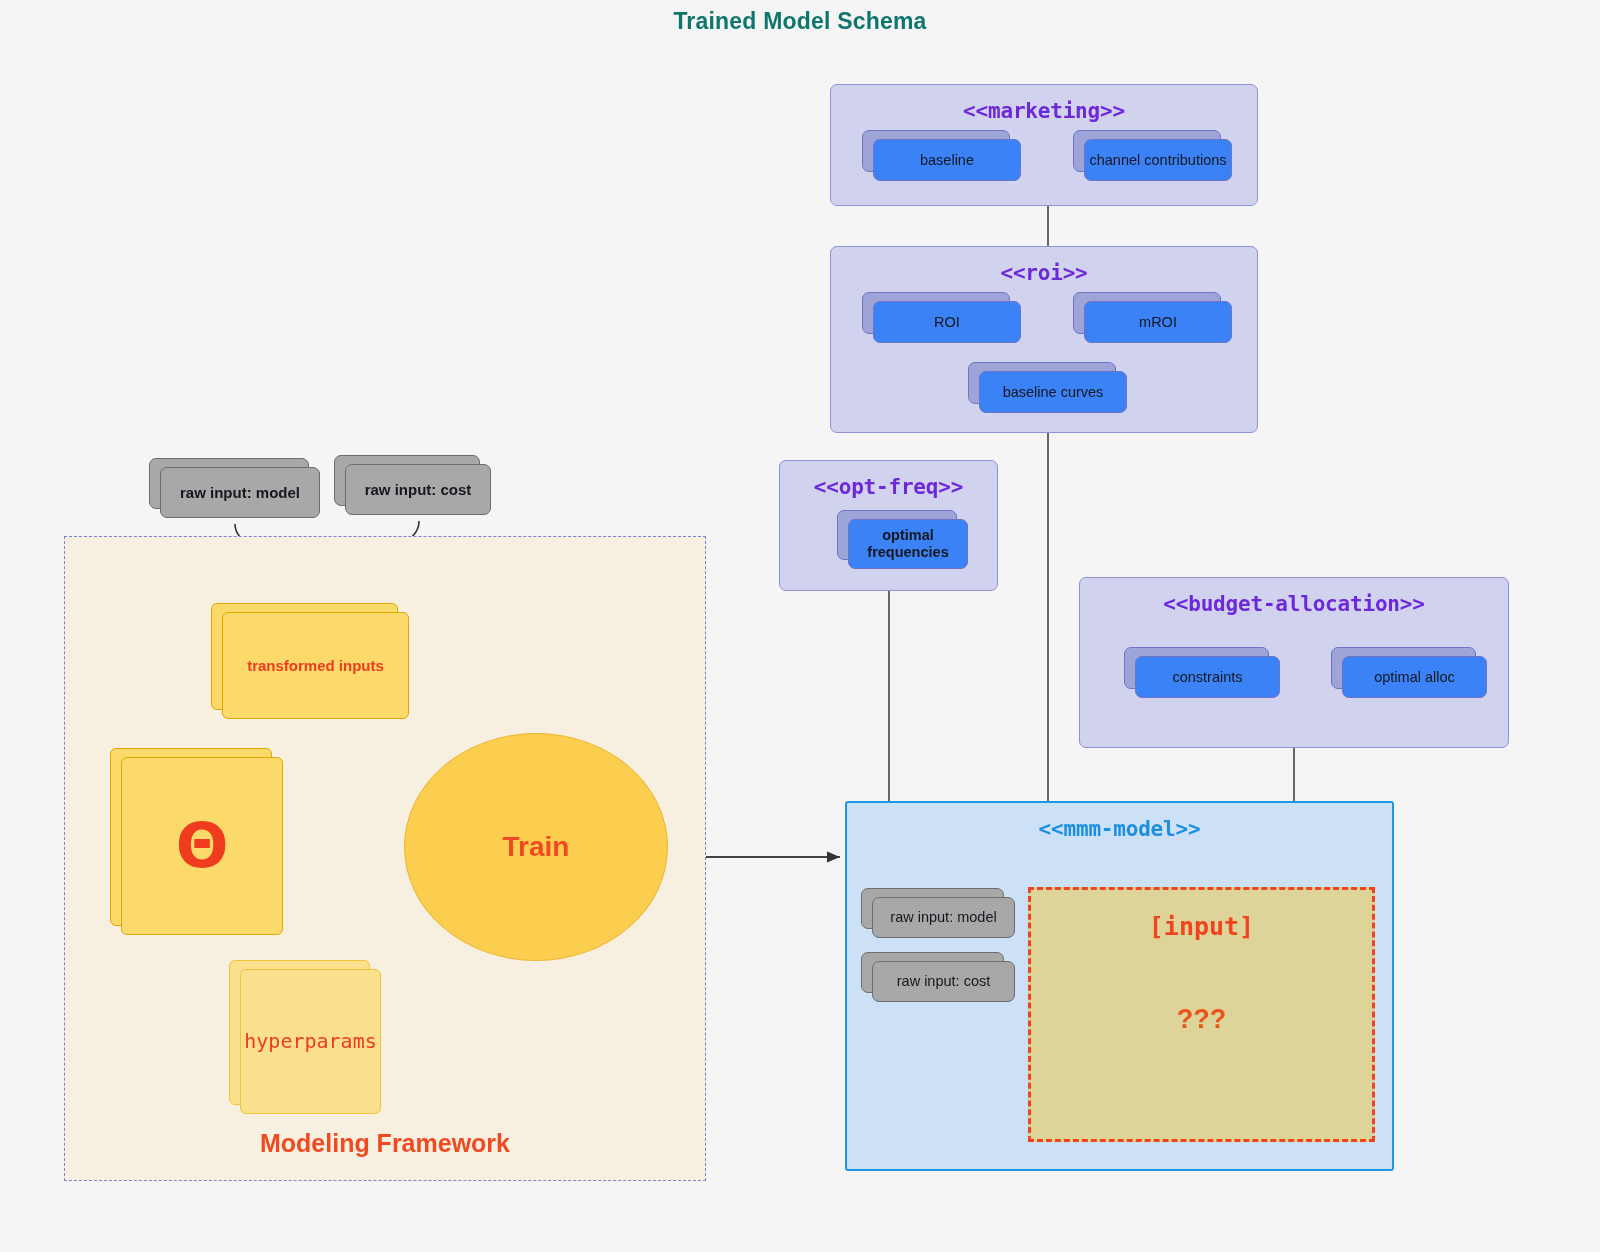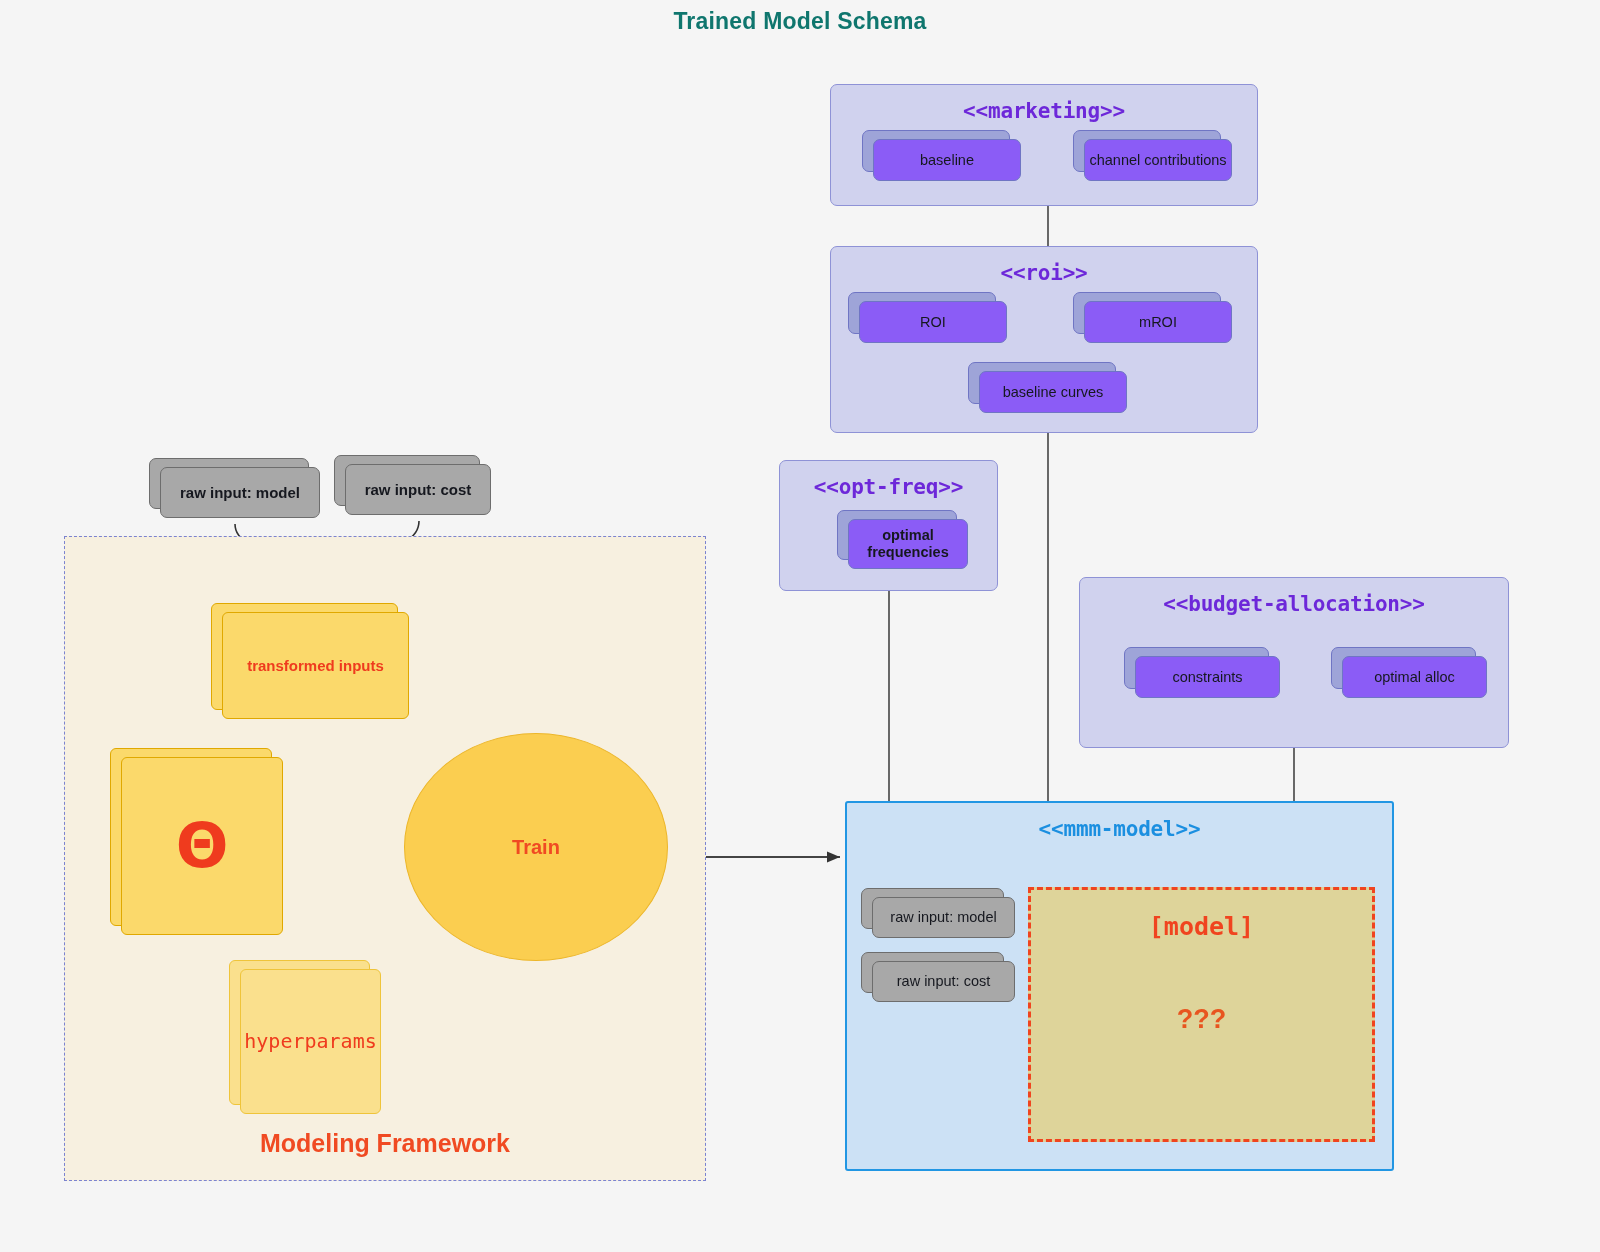--- a/index.html
+++ b/index.html
@@ -40,21 +40,21 @@
 
   
   .card{position:absolute;}
   .card .shadow{
     position:absolute;left:-11px;top:-9px;width:100%;height:100%;
     background:#9ea4d8;border:1.5px solid #6f75c4;border-radius:7px;
     box-sizing:border-box;
   }
   .card .face{
     position:absolute;left:0;top:0;width:100%;height:100%;
-    background:#8b5cf6;border:1.5px solid #6f75c4;border-radius:7px;
+    background:#3b82f6;border:1.5px solid #6f75c4;border-radius:7px;
     box-sizing:border-box;
     display:flex;align-items:center;justify-content:center;text-align:center;
     font-size:14.5px;color:#16181f;line-height:1.15;
     padding:0 4px;
   }
 
   
   .card.grey .shadow{background:#a8a8a8;border-color:#6d6d6d;}
   .card.grey .face{background:#a8a8a8;border-color:#6d6d6d;}
   .card.grey.bold .face{font-weight:bold;font-size:15px;}
@@ -78,21 +78,21 @@
     font-size:25px;font-weight:bold;color:#f04a22;
   }
 
   
   #train-node{
     position:absolute;
     background:#fbce50;
     border:1.6px solid #ecb62a;
     border-radius:50%;
     display:flex;align-items:center;justify-content:center;
-    font-size:20px;font-weight:bold;color:#f04a22;
+    font-size:28px;font-weight:bold;color:#f04a22;
   }
 
   
   .theta-glyph{
     font-size:62px;font-weight:bold;color:#ef3b1e;line-height:1;
     font-family:"DejaVu Sans", sans-serif;
   }
 
   
   #model-box{
@@ -162,21 +162,21 @@
       <div class="face">baseline</div>
     </div>
     <div class="card" style="left:253px;top:54px;width:148px;height:42px;">
       <div class="shadow"></div>
       <div class="face">channel contributions</div>
     </div>
   </div>
 
   <div class="pkg" style="left:830px;top:246px;width:428px;height:187px;">
     <div class="pkg-title">&lt;&lt;roi&gt;&gt;</div>
-    <div class="card" style="left:28px;top:54px;width:148px;height:42px;">
+    <div class="card" style="left:42px;top:54px;width:148px;height:42px;">
       <div class="shadow"></div>
       <div class="face">ROI</div>
     </div>
     <div class="card" style="left:253px;top:54px;width:148px;height:42px;">
       <div class="shadow"></div>
       <div class="face">mROI</div>
     </div>
     <div class="card" style="left:148px;top:124px;width:148px;height:42px;">
       <div class="shadow"></div>
       <div class="face">baseline curves</div>
@@ -214,21 +214,21 @@
     <div class="card grey" style="left:25px;top:94px;width:143px;height:41px;">
       <div class="shadow"></div>
       <div class="face">raw input: model</div>
     </div>
     <div class="card grey" style="left:25px;top:158px;width:143px;height:41px;">
       <div class="shadow"></div>
       <div class="face">raw input: cost</div>
     </div>
 
     <div id="model-box" style="left:181px;top:84px;width:347px;height:255px;">
-      <div class="model-name">[model]</div>
+      <div class="model-name">[input]</div>
       <div class="model-unknown">???</div>
     </div>
   </div>
 
   <div id="framework" style="left:64px;top:536px;width:642px;height:645px;">
     <div id="framework-label">Modeling Framework</div>
   </div>
 
   <div class="card grey bold" style="left:160px;top:467px;width:160px;height:51px;">
     <div class="shadow"></div>

